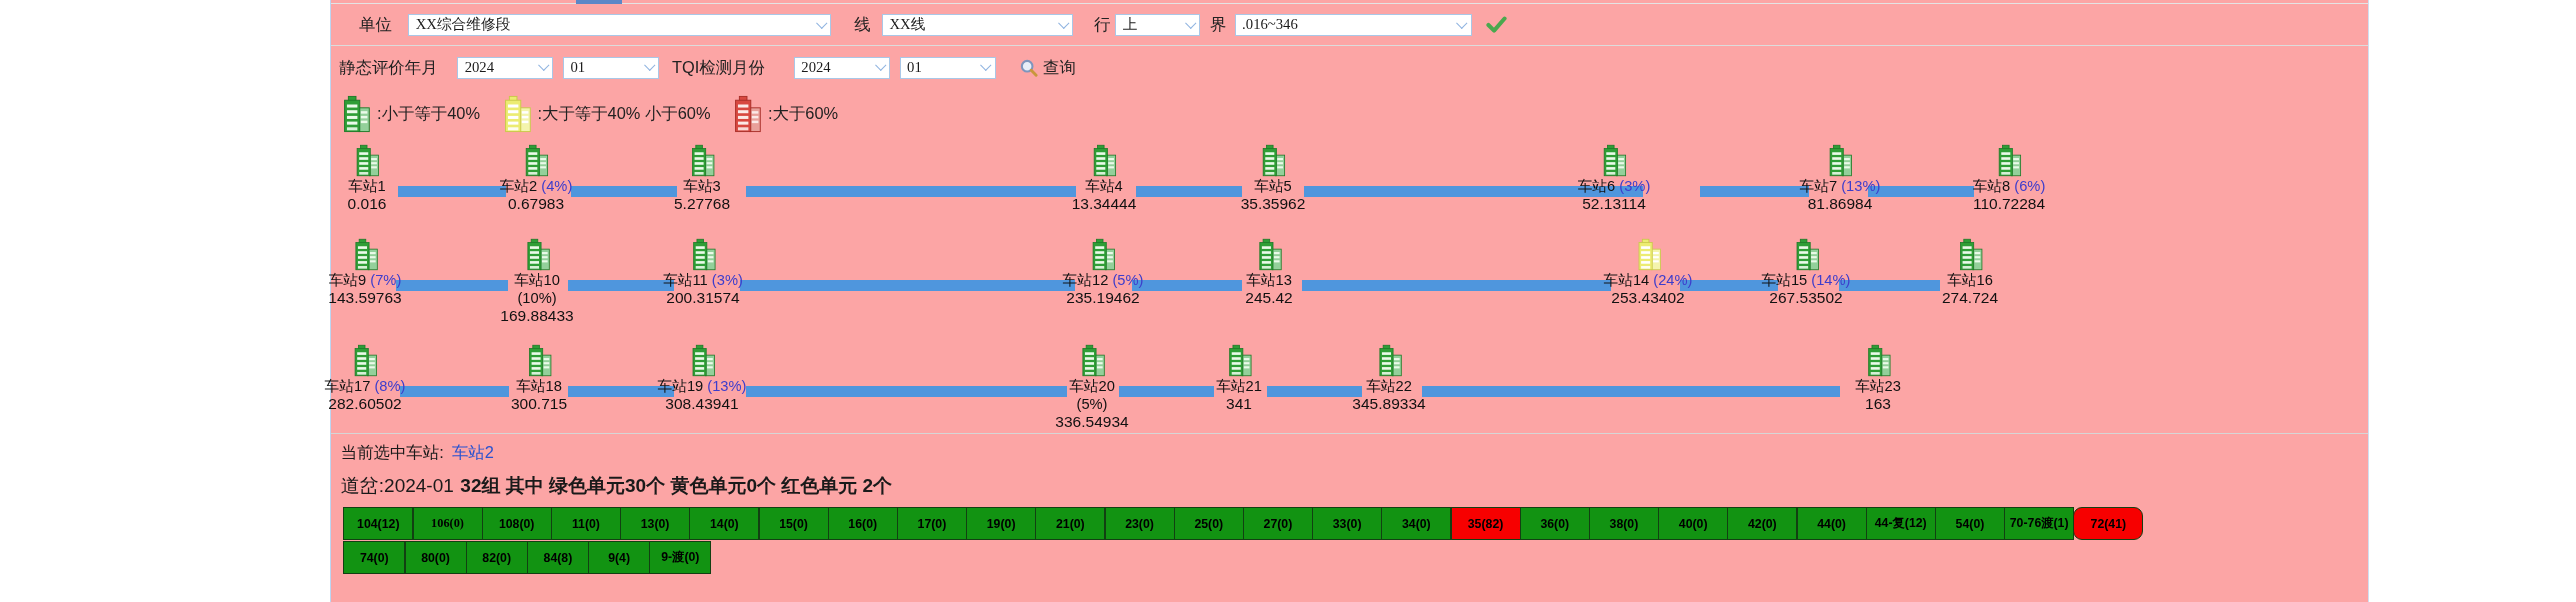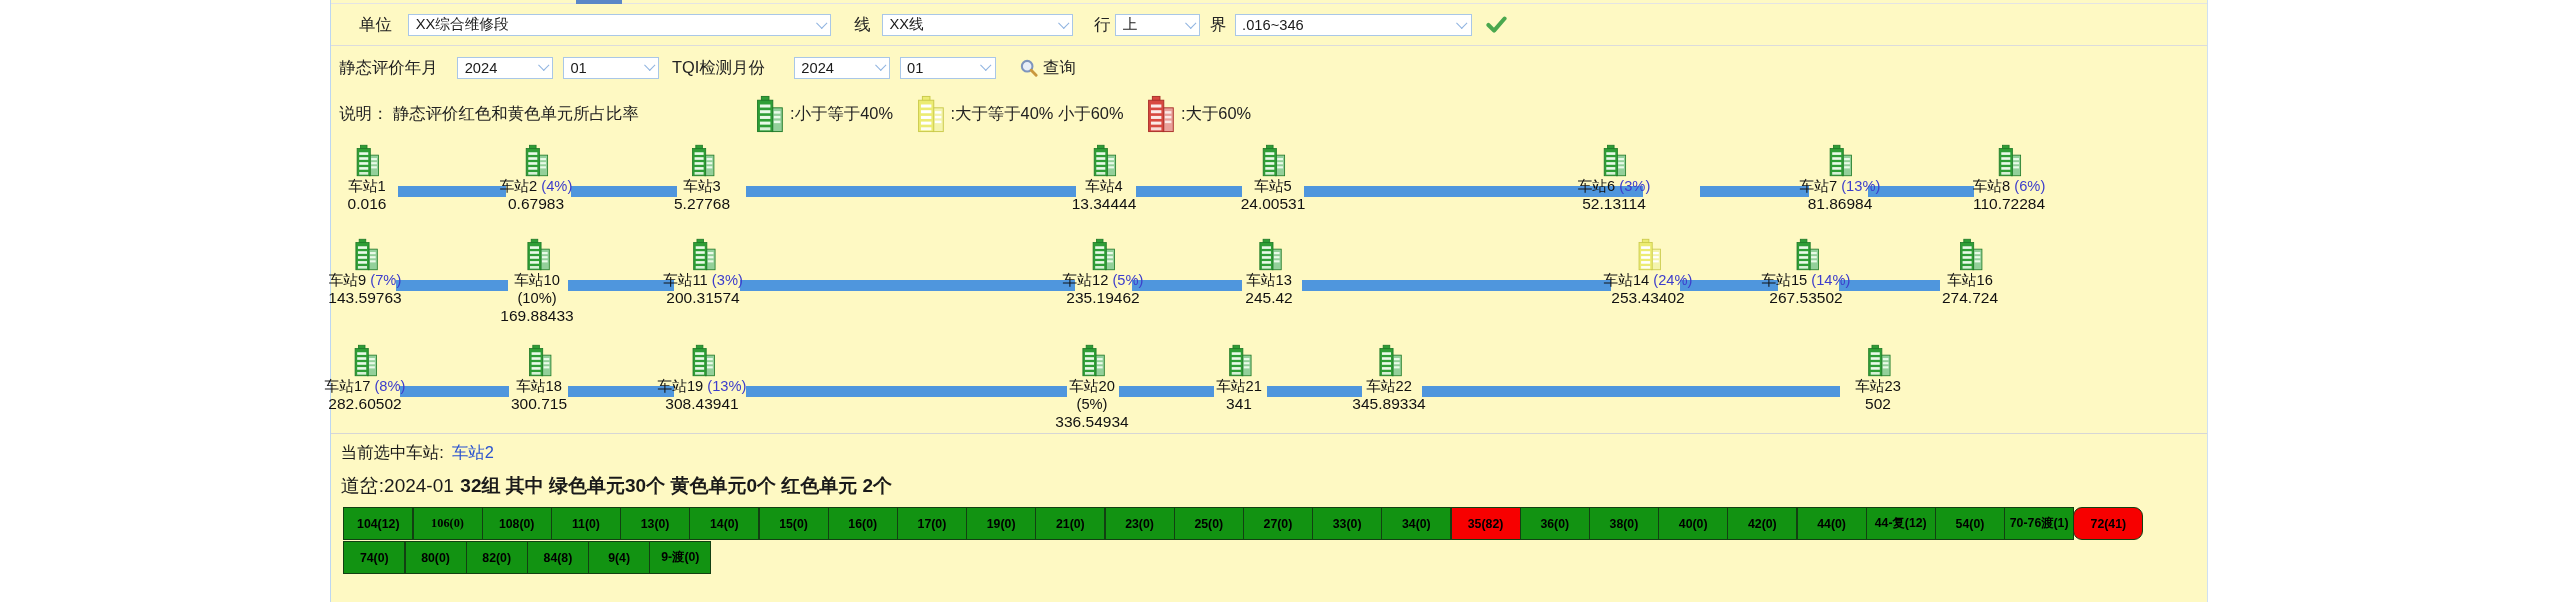--- a/index.html
+++ b/index.html
@@ -1,30 +1,30 @@
 <!DOCTYPE html>
 <html style="--pct: #3d3dcc; --link: #2952d0;font-size:13px"><head>
 <meta charset="utf-8">
 <style>
   html,body{margin:0;padding:0;width:2576px;height:603px;background:#ffffff;
     font-family:"Liberation Sans","DejaVu Sans",sans-serif;color:#1a1a1a;}
-  #panel{position:absolute;left:330px;top:0;width:1878px;height:603px;background:#fef9c3;
+  #panel{position:absolute;left:330px;top:0;width:2039px;height:603px;background:#fca5a5;
     border-left:1.6px solid #bcd6f2;border-right:0.8px solid #cfe0f2;box-sizing:border-box;}
   .topline{position:absolute;left:0;top:2.5px;width:100%;border-top:0.8px solid #e4e4e4;}
   .toptab{position:absolute;left:245px;top:0;width:46px;height:4.1px;background:#5b87c7;}
   .row1{position:absolute;left:0;top:4.9px;width:100%;height:41px;display:flex;align-items:center;
     border-bottom:0.8px solid #dcdcdc;padding-left:28px;box-sizing:border-box;}
   .row2{position:absolute;left:0;top:47px;width:100%;height:41px;display:flex;align-items:center;
     padding-left:8.2px;box-sizing:border-box;}
   .row3{position:absolute;left:0;top:90px;width:100%;height:47px;display:flex;align-items:center;
     padding-left:8.2px;box-sizing:border-box;}
   .lbl{font-size:16.4px;color:#222;white-space:nowrap;}
   .sel{display:flex;align-items:center;justify-content:space-between;height:22px;border:0.8px solid #a9c7e7;
     background:#fff;font-size:14.7px;padding:0 4.9px 0 6.5px;box-sizing:border-box;cursor:pointer;}
-  .sel .txt{white-space:nowrap;overflow:hidden;}
+  .sel .txt{white-space:nowrap;overflow:hidden;font-family:Liberation Serif, serif;}
   .chev{width:7.4px;height:7.4px;border-right:1.6px solid #8fb3e0;border-bottom:1.6px solid #8fb3e0;
     transform:rotate(45deg) translate(-0.8px,-1.6px);flex:none;margin-left:6.5px;}
   .iconbtn{display:flex;align-items:center;cursor:pointer;}
   .legicon{display:inline-flex;margin:0 4.9px 0 0;}
   .st{position:absolute;transform:translateX(-50%);text-align:center;white-space:nowrap;cursor:pointer;}
   .st .bicon{display:block;height:33px;}
   .st .nm{font-size:14.7px;line-height:18px;color:#111;}
   .st .mil{font-size:15.5px;line-height:18px;color:#111;}
   .pct{color:var(--pct,#3d3dcc);}
   .bar{position:absolute;height:10.6px;}
@@ -96,21 +96,20 @@
         <svg width="19.6" height="19.6" viewBox="0 0 24 24">
             <circle cx="10" cy="10" r="6.5" fill="#e8eef8" stroke="#7e95bd" stroke-width="2.5"></circle>
             <line x1="15" y1="15" x2="21" y2="21" stroke="#c9973c" stroke-width="3.5" stroke-linecap="round"></line>
           </svg>
       </span>
       <span class="lbl" style="margin-left:4.9px">查询</span>
     </span>
   </div>
 
   <div class="row3">
-    <span class="lbl" style="width:413px">说明： 静态评价红色和黄色单元所占比率</span>
     <span class="legicon">
         <svg width="33" height="38" viewBox="0 0 34 40">
 <rect x="20.5" y="13.5" width="11" height="25" fill="#93d09a" stroke="#1f7a28"></rect>
 <rect x="22.5" y="17" width="7" height="2.6" fill="#eafae9"></rect>
           <rect x="22.5" y="22" width="7" height="2.6" fill="#eafae9"></rect>
           <rect x="22.5" y="27" width="7" height="2.6" fill="#eafae9"></rect>
 <rect x="9.5" y="1.5" width="8" height="5" fill="#2f9e36" stroke="#1f7a28"></rect>
 <rect x="5.5" y="5.5" width="16" height="33" fill="#2f9e36" stroke="#1f7a28"></rect>
 <rect x="8" y="10" width="11" height="3.2" fill="#eafae9"></rect>
           <rect x="8" y="16" width="11" height="3.2" fill="#eafae9"></rect>
@@ -251,21 +250,21 @@
             <rect x="22.5" y="27" width="7" height="2.6" fill="#eafae9"></rect>
 <rect x="9.5" y="1.5" width="8" height="5" fill="#2f9e36" stroke="#1f7a28"></rect>
 <rect x="5.5" y="5.5" width="16" height="33" fill="#2f9e36" stroke="#1f7a28"></rect>
 <rect x="8" y="10" width="11" height="3.2" fill="#eafae9"></rect>
             <rect x="8" y="16" width="11" height="3.2" fill="#eafae9"></rect>
             <rect x="8" y="22" width="11" height="3.2" fill="#eafae9"></rect>
             <rect x="8" y="28" width="11" height="3.2" fill="#eafae9"></rect>
             <rect x="8" y="34" width="11" height="3.2" fill="#eafae9" opacity="0.9"></rect>
 </svg></span>
         <div class="nm"><span>车站5</span></div>
-        <div class="mil">24.00531</div>
+        <div class="mil">35.35962</div>
       </div>
       <div class="st" style="left: 1283px; top: 144px;">
         <span class="bicon"><svg width="28" height="33" viewBox="0 0 34 40">
 <rect x="20.5" y="13.5" width="11" height="25" fill="#93d09a" stroke="#1f7a28"></rect>
 <rect x="22.5" y="17" width="7" height="2.6" fill="#eafae9"></rect>
             <rect x="22.5" y="22" width="7" height="2.6" fill="#eafae9"></rect>
             <rect x="22.5" y="27" width="7" height="2.6" fill="#eafae9"></rect>
 <rect x="9.5" y="1.5" width="8" height="5" fill="#2f9e36" stroke="#1f7a28"></rect>
 <rect x="5.5" y="5.5" width="16" height="33" fill="#2f9e36" stroke="#1f7a28"></rect>
 <rect x="8" y="10" width="11" height="3.2" fill="#eafae9"></rect>
@@ -559,21 +558,21 @@
             <rect x="22.5" y="27" width="7" height="2.6" fill="#eafae9"></rect>
 <rect x="9.5" y="1.5" width="8" height="5" fill="#2f9e36" stroke="#1f7a28"></rect>
 <rect x="5.5" y="5.5" width="16" height="33" fill="#2f9e36" stroke="#1f7a28"></rect>
 <rect x="8" y="10" width="11" height="3.2" fill="#eafae9"></rect>
             <rect x="8" y="16" width="11" height="3.2" fill="#eafae9"></rect>
             <rect x="8" y="22" width="11" height="3.2" fill="#eafae9"></rect>
             <rect x="8" y="28" width="11" height="3.2" fill="#eafae9"></rect>
             <rect x="8" y="34" width="11" height="3.2" fill="#eafae9" opacity="0.9"></rect>
 </svg></span>
         <div class="nm"><span>车站23</span></div>
-        <div class="mil">502</div>
+        <div class="mil">163</div>
       </div>
     </div>
 
   <div class="divider"></div>
 
   <div class="selline">
     <span>当前选中车站:</span><a class="sel-link">车站2</a>
   </div>
 
   <div class="turnline">

